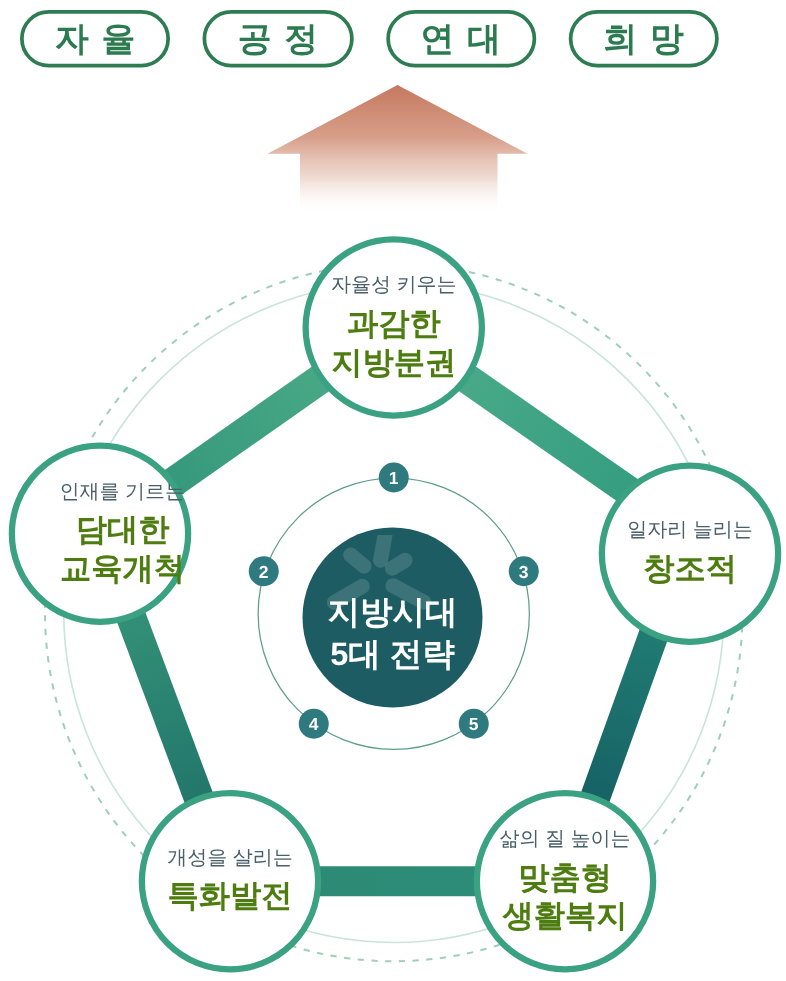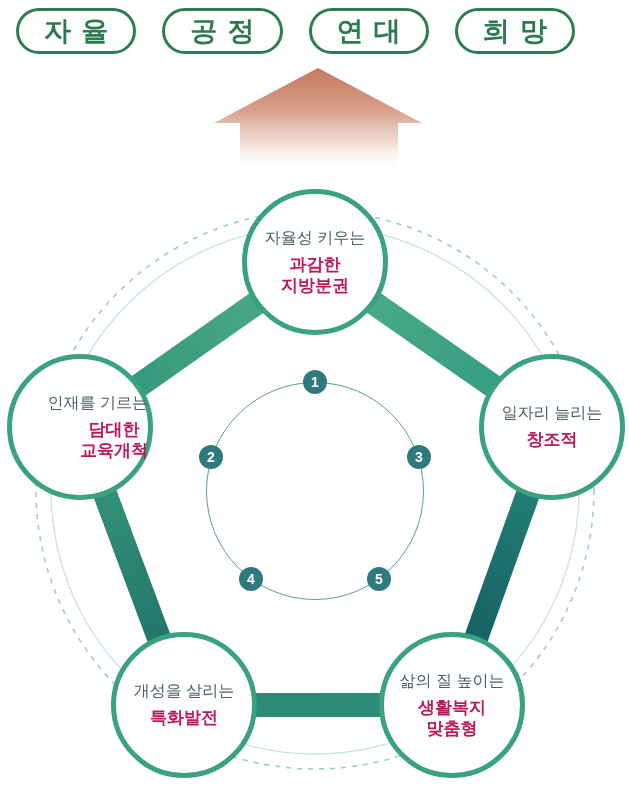--- a/index.html
+++ b/index.html
@@ -32,24 +32,24 @@
         background:#1d5c62;border-radius:50%;display:flex;flex-direction:column;
         align-items:center;justify-content:center;padding-top:26px;box-sizing:border-box;
         color:#fff;font-size:26px;font-weight:bold;line-height:1.3;text-align:center;}
   .flower{position:absolute;left:14px;top:6px;}
 
   
   .strategy{position:absolute;width:146px;height:146px;box-sizing:border-box;
         background:#fff;border:5px solid #3aa181;border-radius:50%;
         display:flex;flex-direction:column;align-items:center;justify-content:center;
         text-align:center;}
-  .s-top{left:242px;top:189px;} .s-right{left:479px;top:354px;}
+  .s-top{left:242px;top:189px;} .s-right{left:479px;top:370px;}
   .s-left{left:7px;top:354px;align-items:flex-end;} .s-bl{left:111px;top:632px;} .s-br{left:379px;top:632px;}
   .subtitle{font-size:16px;color:#4a6068;margin-bottom:5px;}
-  .title{font-size:17px;font-weight:bold;color:#be185d;line-height:1.26;}
+  .title{font-size:25px;font-weight:bold;color:#4d7c0f;line-height:1.26;}
 </style>
 </head>
 <body>
 
 <div class="stage">
 
   <svg class="underlay" width="629" height="785" viewBox="0 0 629 785">
     <defs>
       <linearGradient id="g1" gradientUnits="userSpaceOnUse" x1="80" y1="427" x2="315" y2="262">
         <stop offset="0" stop-color="#2f9277"></stop>
@@ -100,20 +100,33 @@
     <div class="pill">희망</div>
   </div>
 
   <div class="ring"></div>
   <div class="badge b1">1</div>
   <div class="badge b2">2</div>
   <div class="badge b3">3</div>
   <div class="badge b4">4</div>
   <div class="badge b5">5</div>
 
+  <div class="center-circle">
+    <svg class="flower" width="104" height="62" viewBox="0 0 104 62">
+      <g fill="rgba(255,255,255,0.14)" transform="translate(46,34)">
+        <rect x="8" y="-6" width="34" height="12" rx="6" transform="rotate(-80)"></rect>
+        <rect x="8" y="-6" width="26" height="12" rx="6" transform="rotate(-140)"></rect>
+        <rect x="8" y="-6" width="38" height="12" rx="6" transform="rotate(150)"></rect>
+        <rect x="8" y="-6" width="40" height="12" rx="6" transform="rotate(28)"></rect>
+        <rect x="8" y="-6" width="24" height="12" rx="6" transform="rotate(-32)"></rect>
+      </g>
+    </svg>
+    <div>지방시대</div>
+    <div>5대 전략</div>
+  </div>
 
   <div class="strategy s-top">
     <div class="subtitle">자율성 키우는</div>
     <div class="title">
       <div>과감한</div>
       <div>지방분권</div>
     </div>
   </div>
 
   <div class="strategy s-left">
@@ -134,18 +147,18 @@
   <div class="strategy s-bl">
     <div class="subtitle">개성을 살리는</div>
     <div class="title">
       <div>특화발전</div>
     </div>
   </div>
 
   <div class="strategy s-br">
     <div class="subtitle">삶의 질 높이는</div>
     <div class="title">
+      <div>맞춤형</div>
       <div>생활복지</div>
-      <div>맞춤형</div>
     </div>
   </div>
 
 </div>
 
 </body></html>

